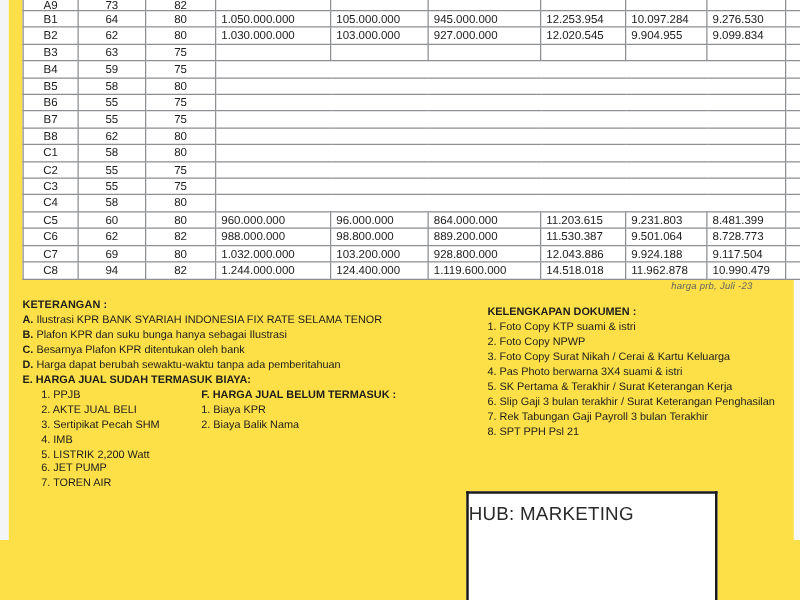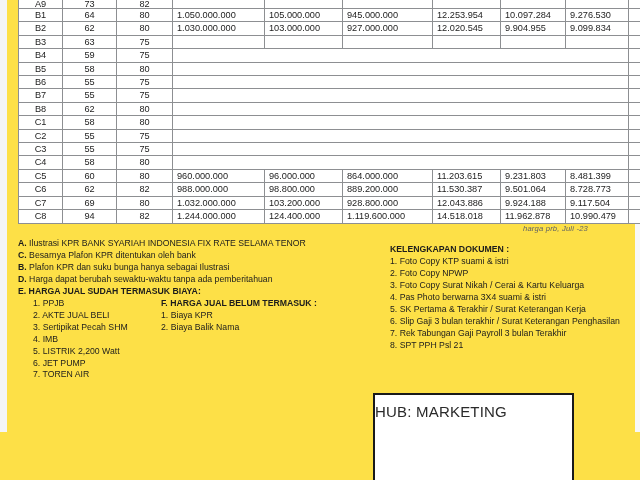--- a/index.html
+++ b/index.html
@@ -81,21 +81,21 @@
   col.c-harga { width: 92px; }
   col.c-dp    { width: 78px; }
   col.c-plafon{ width: 90px; }
   col.c-a1    { width: 68px; }
   col.c-a2    { width: 65px; }
   col.c-a3    { width: 63px; }
   col.c-st    { width: 54px; }
 
   .note-right {
     position: absolute;
-    left: 428px;
+    left: 442px;
     top: 224px;
     width: 160px;
     text-align: right;
     font-size: 7.6px;
     font-style: italic;
     color: #5e6064;
     letter-spacing: .2px;
   }
 
   
@@ -357,25 +357,26 @@
           </tr>
         </tbody>
     </table>
   </div>
 
   <div class="note-right">harga prb, Juli -23</div>
 
   <div class="notes">
 
     <div class="col-left">
+      <div class="line ket-title">KETERANGAN :</div>
 
       <div id="ket-items">
           <div class="line"><b>A.</b> <span>Ilustrasi KPR BANK SYARIAH INDONESIA FIX RATE SELAMA TENOR</span></div>
+          <div class="line"><b>B.</b> <span>Plafon KPR dan suku bunga hanya sebagai Ilustrasi</span></div>
           <div class="line"><b>C.</b> <span>Besarnya Plafon KPR ditentukan oleh bank</span></div>
-          <div class="line"><b>B.</b> <span>Plafon KPR dan suku bunga hanya sebagai Ilustrasi</span></div>
           <div class="line"><b>D.</b> <span>Harga dapat berubah sewaktu-waktu tanpa ada pemberitahuan</span></div>
         </div>
 
       <div class="bold-line">E. HARGA JUAL SUDAH TERMASUK BIAYA:</div>
 
       <div class="two-col">
         <div class="sub-left" id="e-items">
             <div class="line">1. PPJB</div>
             <div class="line">2. AKTE JUAL BELI</div>
             <div class="line">3. Sertipikat Pecah SHM</div>

